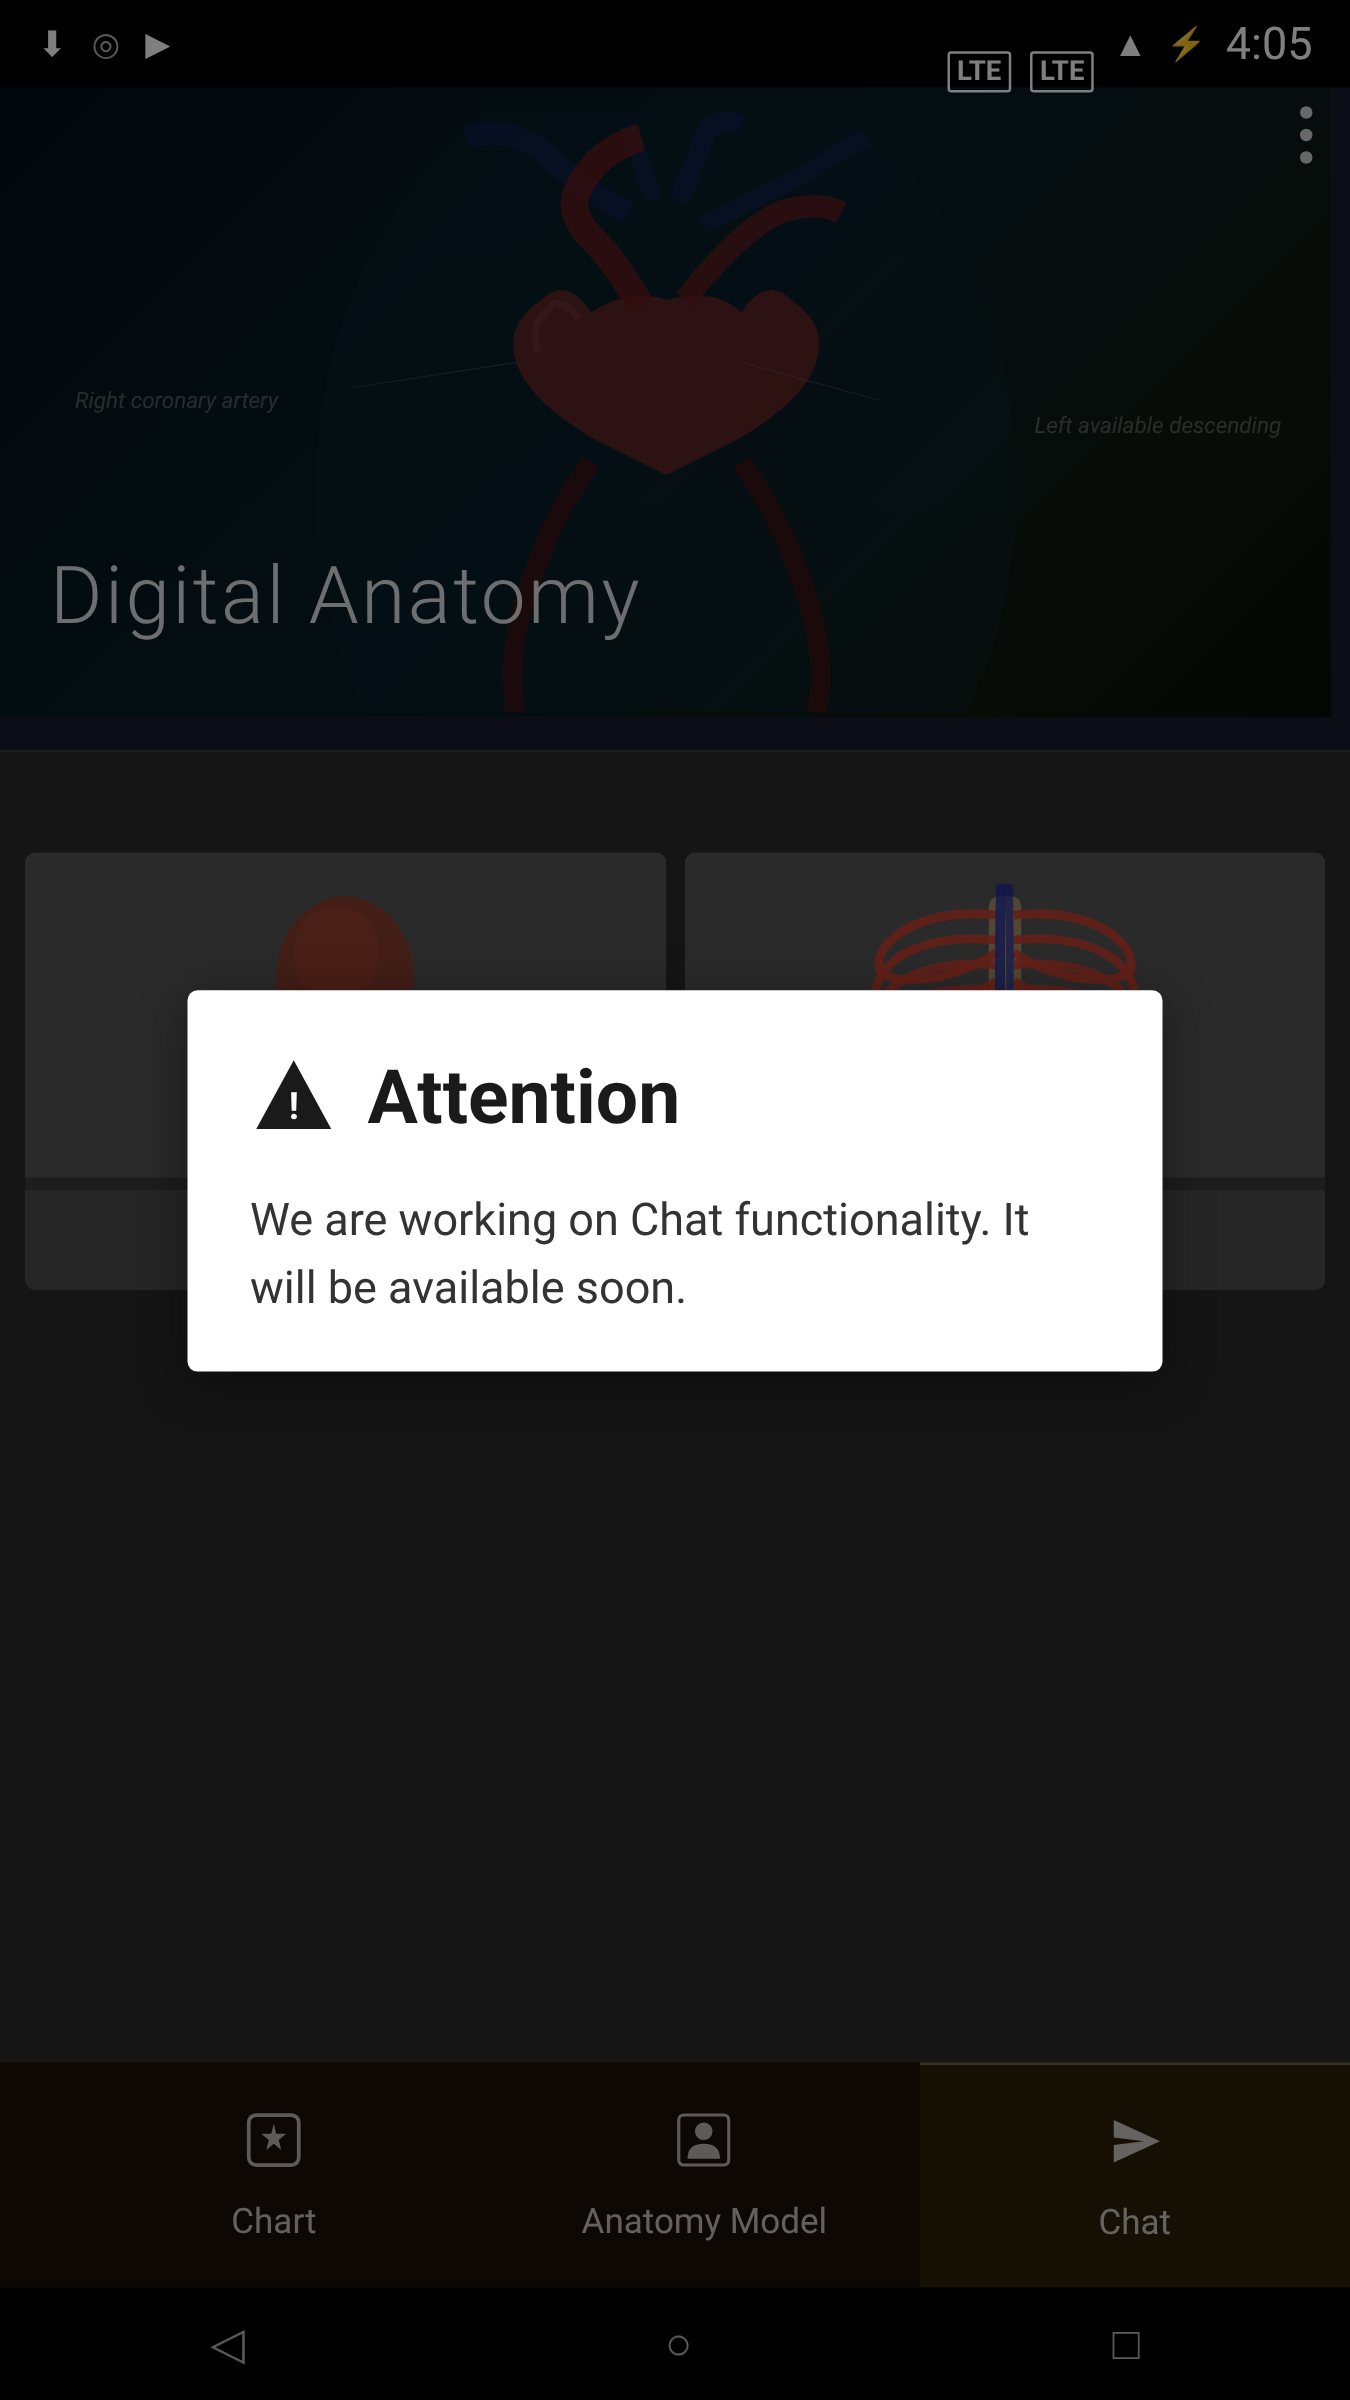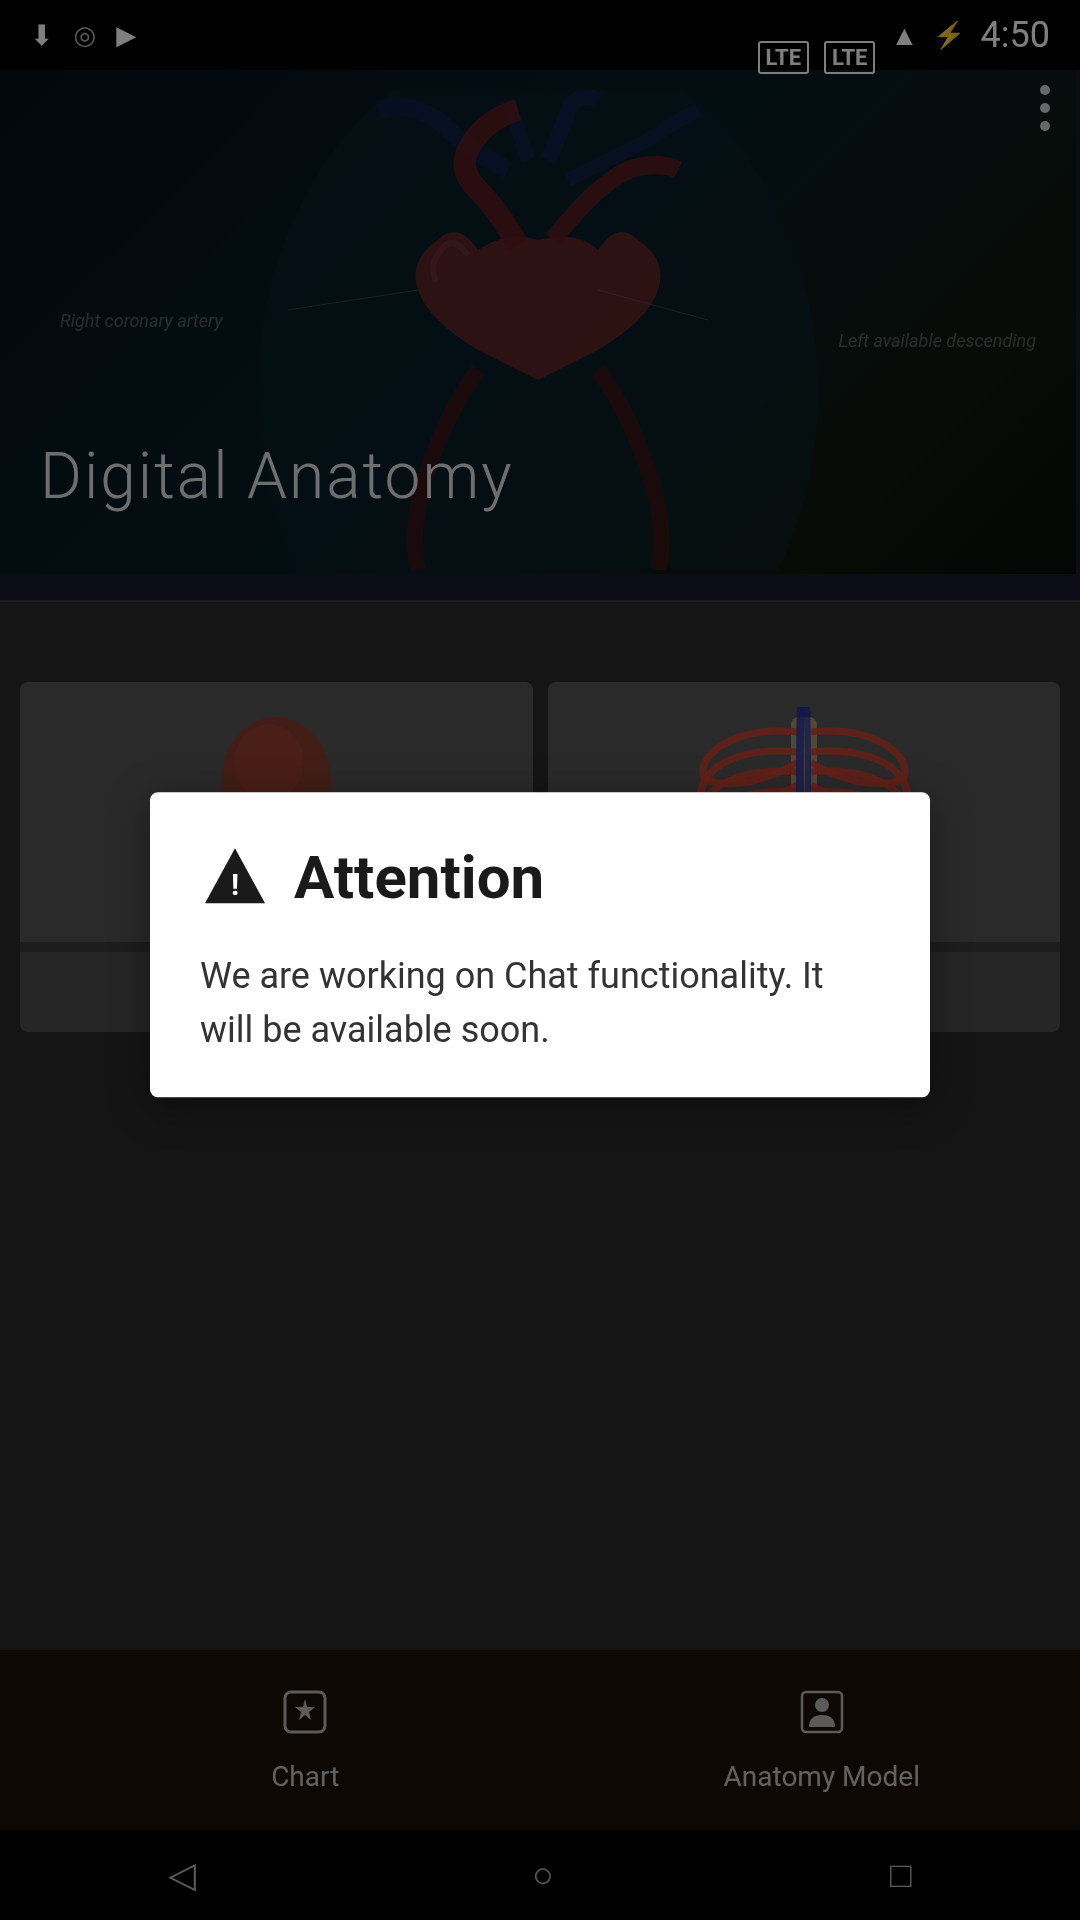--- a/index.html
+++ b/index.html
@@ -60,21 +60,21 @@
       padding: 2px 6px;
       border-radius: 3px;
       margin-top: 44px;
     }
 
     
     .hero-section {
       position: absolute;
       top: 70px;
       left: 0;
-      right: 4px;
+      right: 15px;
       height: 504px;
       background: linear-gradient(135deg, #0d1b2a 0%, #0a2a3a 30%, #0d3040 50%, #1a2a1a 80%, #0d1a0d 100%);
       overflow: hidden;
     }
 
     .hero-overlay {
       position: absolute;
       inset: 0;
       background: rgba(0,0,0,0.4);
     }
@@ -312,21 +312,21 @@
 
     <span class="status-icon" style="font-size:26px;">▶</span>
   </div>
   <div class="status-bar-right">
     <span class="lte-badge">LTE</span>
     <span class="lte-badge">LTE</span>
 
     <span class="status-icon" style="font-size:28px;">▲</span>
 
     <span class="status-icon" style="font-size:26px;">⚡</span>
-    <span class="status-time">4:50</span>
+    <span class="status-time">4:05</span>
   </div>
 </div>
 
 <div class="hero-section">
 
   <svg class="hero-svg" width="900" height="480" viewBox="0 0 900 480">
 
     <ellipse cx="450" cy="300" rx="280" ry="350" fill="rgba(20,60,80,0.5)"></ellipse>
 
     <path d="M420 80 Q380 60 350 30 Q320 10 290 20" stroke="#1a3a8a" stroke-width="18" fill="none" opacity="0.8"></path>
@@ -457,20 +457,29 @@
       <svg width="50" height="50" viewBox="0 0 50 50">
 
         <rect x="5" y="5" width="40" height="40" rx="4" stroke="rgba(255,255,255,0.7)" stroke-width="2.5" fill="none"></rect>
         <circle cx="25" cy="18" r="7" fill="rgba(255,255,255,0.7)"></circle>
         <path d="M12 40 Q12 28 25 28 Q38 28 38 40" fill="rgba(255,255,255,0.7)"></path>
       </svg>
     </div>
     <span class="nav-label">Anatomy Model</span>
   </div>
 
+  <div class="nav-item active">
+    <div class="nav-icon">
+      <svg width="50" height="50" viewBox="0 0 50 50">
+
+        <path d="M8 42 L45 25 L8 8 L8 22 L32 25 L8 28 Z" fill="rgba(255,255,255,0.75)"></path>
+      </svg>
+    </div>
+    <span class="nav-label">Chat</span>
+  </div>
 </div>
 
 <div class="system-nav-bar" style="bottom:90px;height:90px;background:#000;">
   <span class="sys-nav-icon">◁</span>
   <span class="sys-nav-icon">○</span>
   <span class="sys-nav-icon">□</span>
 </div>
 
 <style>
   .bottom-nav { bottom: 90px !important; padding-left: 47px; }

